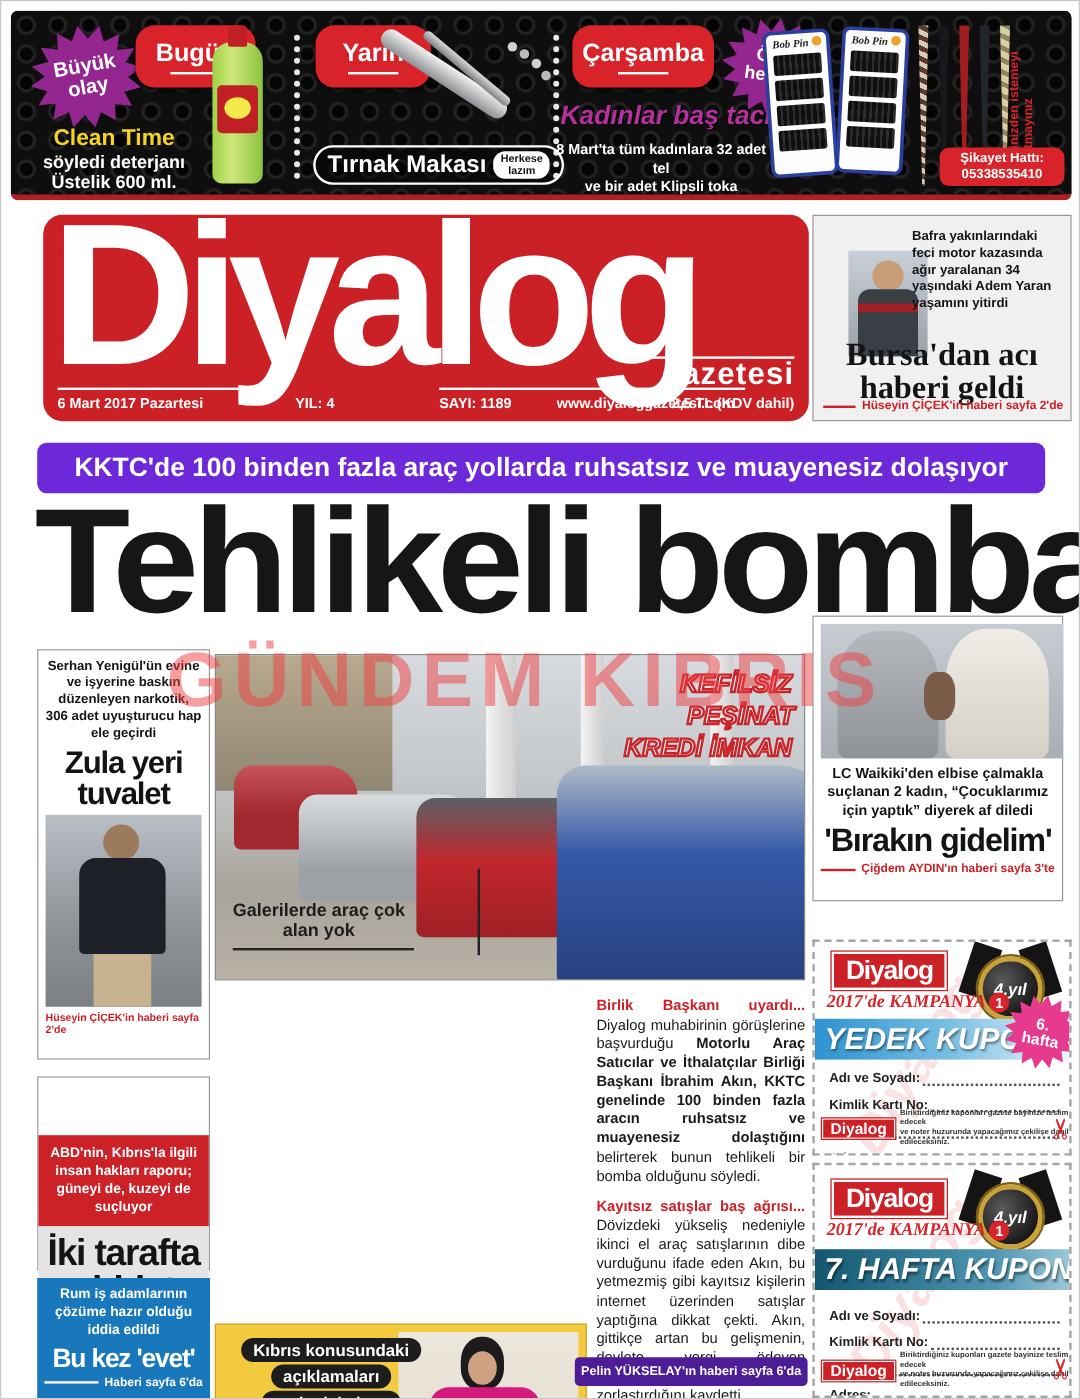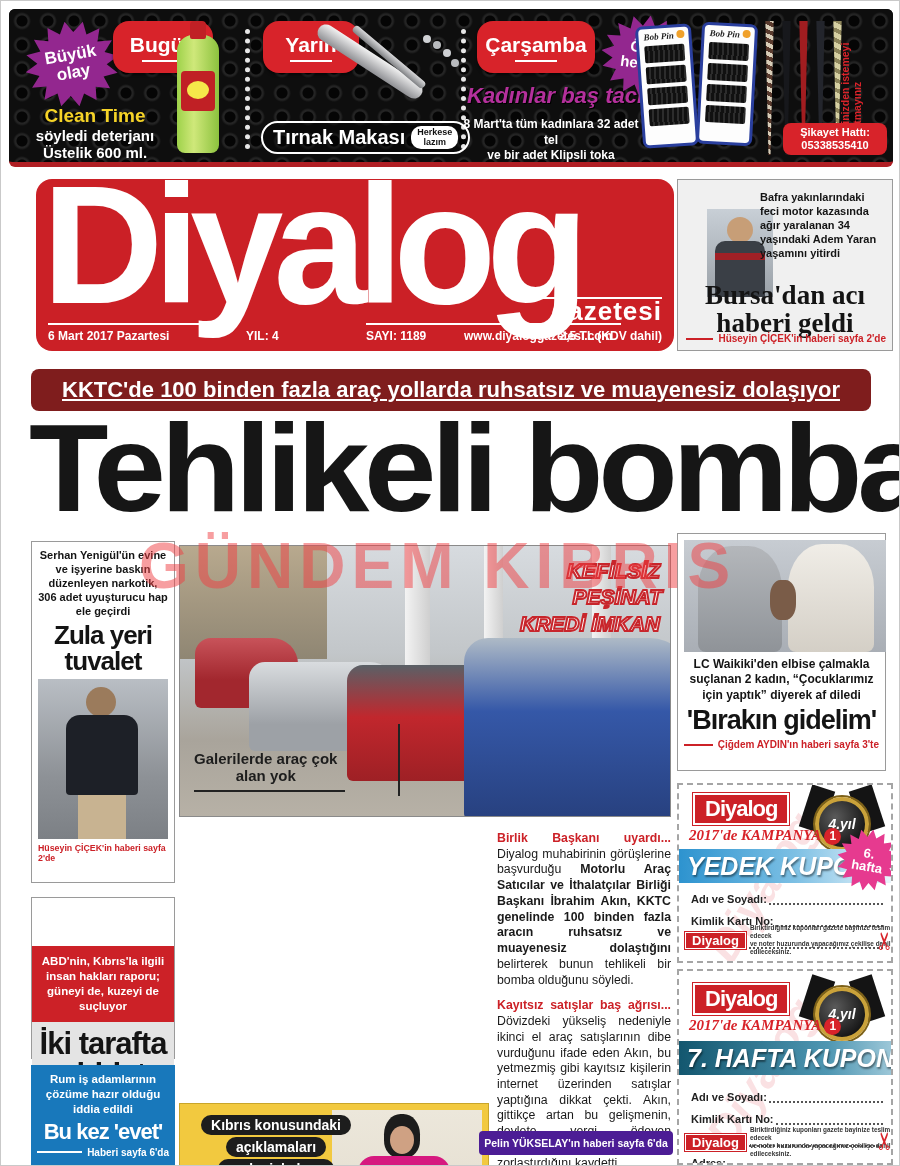--- a/index.html
+++ b/index.html
@@ -45,22 +45,22 @@
   .mast-white{color:#fff;font-weight:bold;font-size:12px;}
   .mh-rule{background:#fff;height:2px;}
   .gazetesi{color:#fff;font-weight:800;font-size:26px;letter-spacing:1px;}
   
   .story-box{border:1px solid #9a9a9a;background:#fff;}
   .gray-box{background:#f0f0f0;border:1px solid #9a9a9a;}
   .serif-head{font-family:"Liberation Serif",serif;font-weight:bold;color:#141414;text-align:center;line-height:1.02;}
   .byline{display:flex;align-items:center;color:#cc2127;font-weight:bold;font-size:10px;}
   .byline .ln{flex:1;border-top:2px solid #cc2127;margin-right:5px;}
   .byline.white{color:#fff;} .byline.white .ln{border-color:#fff;}
-  .kicker{left:30px;top:368px;width:840px;height:42px;background:#7f1d1d;border-radius:8px;color:#fff;
-          font-weight:bold;font-size:22px;line-height:42px;text-align:center;white-space:nowrap;text-decoration:underline;}
+  .kicker{left:30px;top:368px;width:840px;height:42px;background:#6d28d9;border-radius:8px;color:#fff;
+          font-weight:bold;font-size:22px;line-height:42px;text-align:center;white-space:nowrap;}
   .bighead{left:28px;top:404px;width:844px;font-size:124px;font-weight:800;letter-spacing:-5px;line-height:1.02;
           color:#161616;white-space:nowrap;transform:scaleX(1.05);transform-origin:left;}
   .watermark{left:138px;top:528px;font-size:64px;font-weight:800;letter-spacing:6px;color:rgba(239,62,66,.5);
           white-space:nowrap;z-index:40;pointer-events:none;}
   .intro-sm{font-size:11px;font-weight:bold;text-align:center;line-height:1.28;color:#141414;}
   .head-col{font-weight:800;text-align:center;line-height:1.0;color:#141414;letter-spacing:-1px;}
   
   .ph{position:relative;overflow:hidden;}
   .ph .blob{position:absolute;}
   
@@ -305,21 +305,21 @@
 
   </div>
 
   <div class="abs leadcol">
     <p style="margin:0 0 10px;"><span class="leadin">Birlik Başkanı uyardı...</span><span> Diyalog muhabirinin görüşlerine başvurduğu </span><b>Motorlu Araç Satıcılar ve İthalatçılar Birliği Başkanı İbrahim Akın, KKTC genelinde 100 binden fazla aracın ruhsatsız ve muayenesiz dolaştığını</b><span> belirterek bunun tehlikeli bir bomba olduğunu söyledi.</span></p>
     <p style="margin:0;"><span class="leadin">Kayıtsız satışlar baş ağrısı...</span><span> Dövizdeki yükseliş nedeniyle ikinci el araç satışlarının dibe vurduğunu ifade eden Akın, bu yetmezmiş gibi kayıtsız kişilerin internet üzerinden satışlar yaptığına dikkat çekti. Akın, gittikçe artan bu gelişmenin, devlete vergi ödeyen galericilerin işini daha da zorlaştırdığını kaydetti.</span></p>
   </div>
 
   <div class="abs redbox-byline" style="left:478px;top:1130px;width:194px;height:24px;z-index:6;">Pelin YÜKSELAY'ın haberi sayfa 6'da</div>
 
-  <div class="abs story-box" style="left:676px;top:532px;width:209px;height:238px;padding:6px;">
+  <div class="abs story-box" style="left:676px;top:512px;width:209px;height:238px;padding:6px;">
     <div class="ph" style="width:202px;height:112px;background:linear-gradient(180deg,#c7ccd2 0%,#a9aeb5 100%);">
       <div class="blob" style="left:14px;top:6px;width:84px;height:106px;border-radius:40% 40% 8px 8px;background:linear-gradient(180deg,#b4b7bb,#8f9398);"></div>
       <div class="blob" style="left:104px;top:4px;width:86px;height:108px;border-radius:40% 40% 8px 8px;background:linear-gradient(180deg,#f0ede7,#d4cfc6);"></div>
       <div class="blob" style="left:86px;top:40px;width:26px;height:40px;background:#7a5c48;border-radius:40%;"></div>
     </div>
     <div class="intro-sm" style="margin-top:5px;font-size:12px;">LC Waikiki'den elbise çalmakla suçlanan 2 kadın, “Çocuklarımız için yaptık” diyerek af diledi</div>
     <div class="head-col" style="font-size:27px;margin-top:4px;">'Bırakın gidelim'</div>
     <div class="byline" style="margin-top:5px;">
       <span class="ln"></span>
         <span>Çiğdem AYDIN'ın haberi sayfa 3'te</span>

